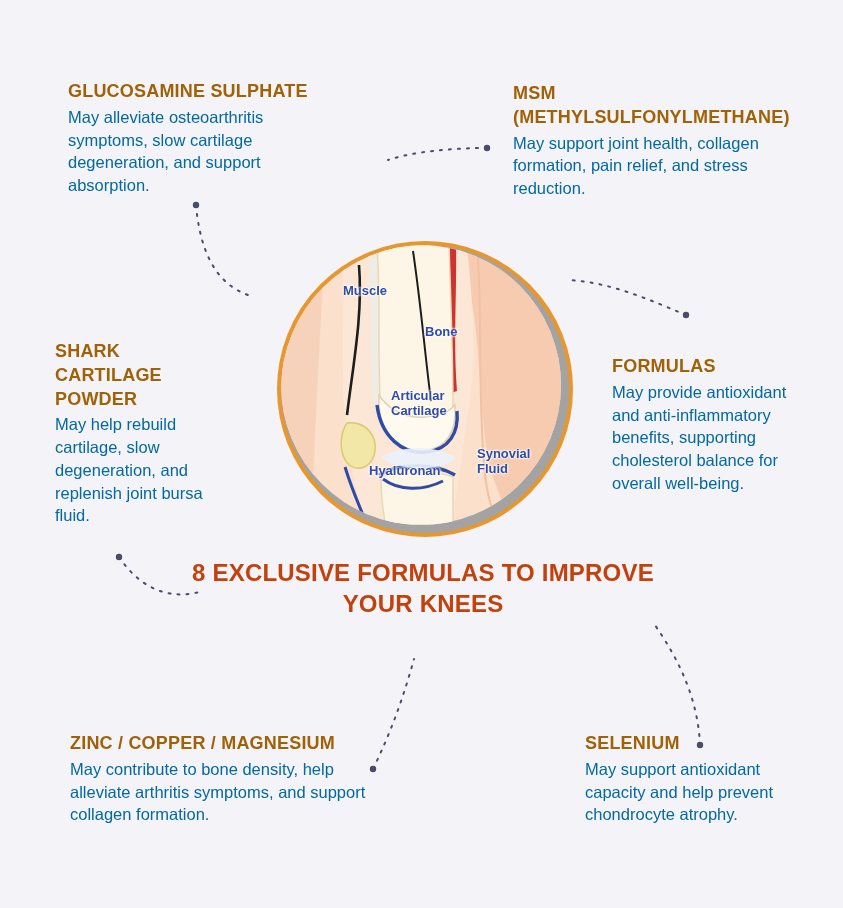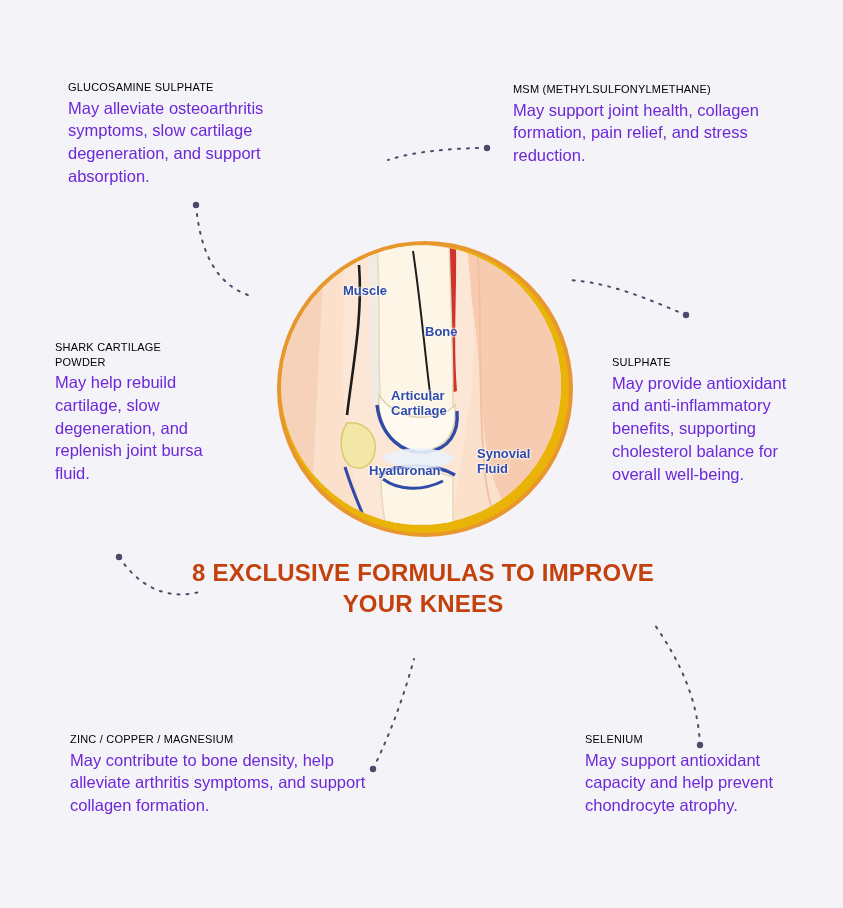--- a/index.html
+++ b/index.html
@@ -24,31 +24,31 @@
     left: 0;
     top: 0;
     width: 843px;
     height: 908px;
     pointer-events: none;
   }
   .callout {
     position: absolute;
   }
   .callout-title {
-    color: #000000;
-    font-weight: normal;
-    font-size: 11px;
+    color: #a16207;
+    font-weight: bold;
+    font-size: 18px;
     letter-spacing: 0.2px;
     line-height: 1.32;
     margin: 0 0 2px 0;
   }
   .callout-body {
     font-size: 16.5px;
     line-height: 1.38;
-    color: #6d28d9;
+    color: #0369a1;
     margin: 0;
   }
   
   #c-glucosamine { left: 68px;  top: 80px;  width: 262px; }
   #c-msm         { left: 513px; top: 82px;  width: 290px; }
   #c-shark       { left: 55px;  top: 340px; width: 160px; }
   #c-curcumin    { left: 612px; top: 355px; width: 205px; }
   #c-zinc        { left: 70px;  top: 732px; width: 300px; }
   #c-selenium    { left: 585px; top: 732px; width: 230px; }
 
@@ -69,21 +69,21 @@
   
   .knee-circle {
     position: absolute;
     left: 277px;
     top: 241px;
     width: 288px;
     height: 288px;
     border-radius: 50%;
     border: 4px solid #e8972e;
     overflow: hidden;
-    background: #eab308;
+    background: #a3a3a3;
   }
   .knee-circle svg { display: block; }
   .knee-label {
     position: absolute;
     color: #2f4aa8;
     font-weight: bold;
     font-size: 13px;
     line-height: 1.15;
     text-shadow: 0 0 3px #fff, 0 0 3px #fff, 0 0 2px #fff;
     white-space: pre-line;
@@ -189,21 +189,21 @@
     <p class="callout-title">SHARK CARTILAGE POWDER</p>
     <p class="callout-body">May help rebuild cartilage, slow degeneration, and replenish joint bursa fluid.</p>
   </div>
 
   <div class="callout" id="c-msm">
     <p class="callout-title">MSM (METHYLSULFONYLMETHANE)</p>
     <p class="callout-body">May support joint health, collagen formation, pain relief, and stress reduction.</p>
   </div>
 
   <div class="callout" id="c-curcumin">
-    <p class="callout-title">SULPHATE</p>
+    <p class="callout-title">FORMULAS</p>
     <p class="callout-body">May provide antioxidant and anti-inflammatory benefits, supporting cholesterol balance for overall well-being.</p>
   </div>
 
   <div class="callout" id="c-zinc">
     <p class="callout-title">ZINC / COPPER / MAGNESIUM</p>
     <p class="callout-body">May contribute to bone density, help alleviate arthritis symptoms, and support collagen formation.</p>
   </div>
 
   <div class="callout" id="c-selenium">
     <p class="callout-title">SELENIUM</p>

